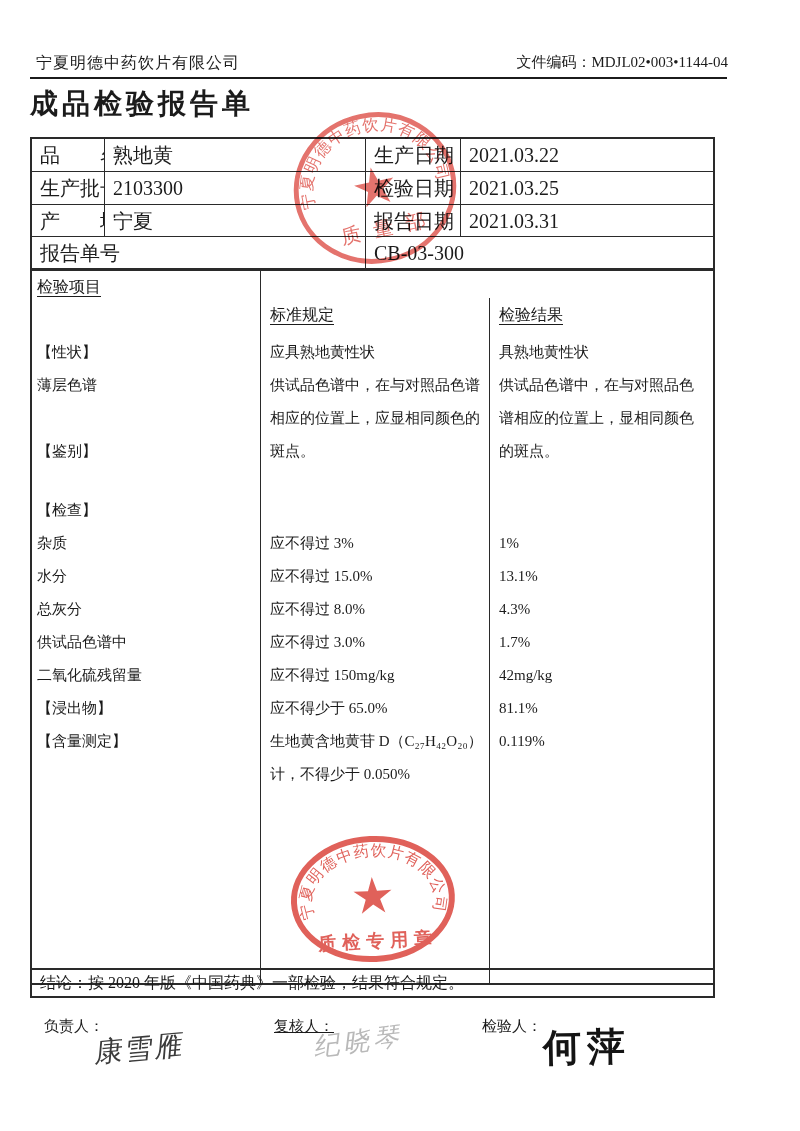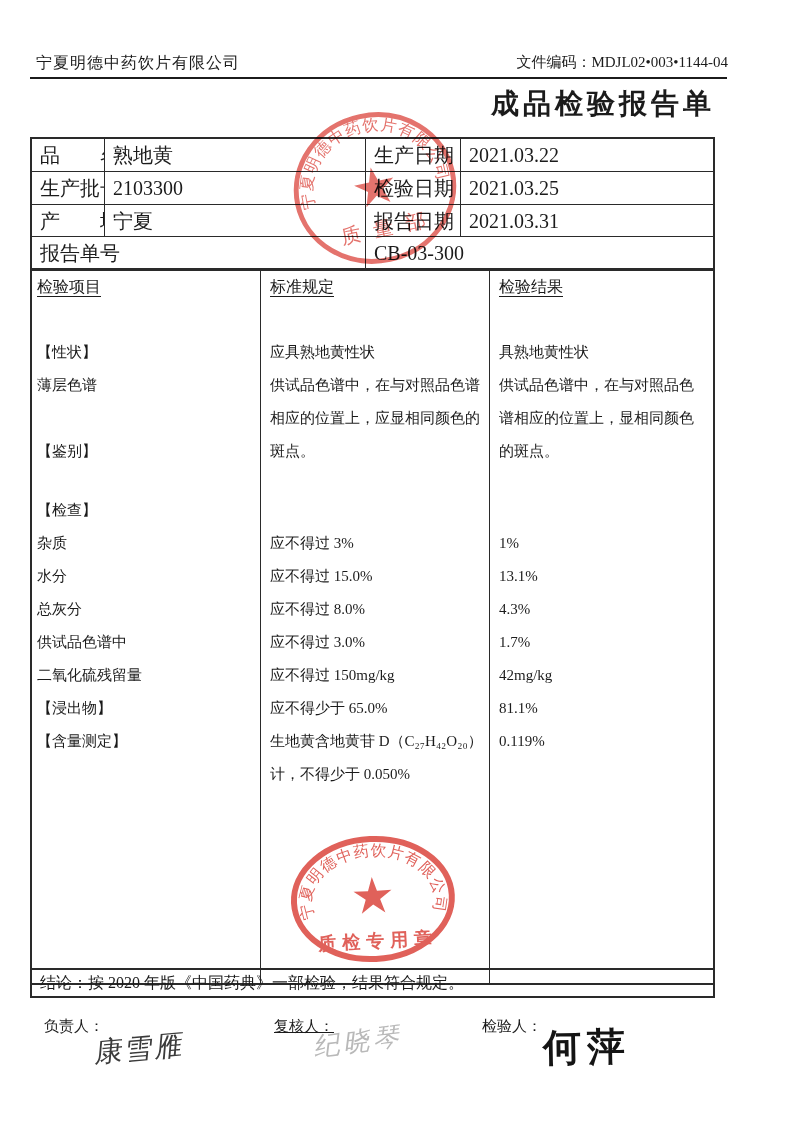--- a/index.html
+++ b/index.html
@@ -6,21 +6,21 @@
   html,body { background:#ffffff; }
   .page {
     position: relative; width: 800px; height: 1131px; background: #fff;
     font-family: "Liberation Serif", "DejaVu Serif", serif;
     color: #1b1b1b; overflow: hidden;
   }
   
   .company { position:absolute; left:36px; top:53px; font-size:16px; letter-spacing:1px; }
   .doc-code { position:absolute; right:72px; top:53px; font-size:15px; }
   .head-rule { position:absolute; left:30px; top:77px; width:697px; height:2px; background:#1b1b1b; }
-  .title { position:absolute; left:30px; top:85px; width:685px; text-align:right;
+  .title { position:absolute; left:30px; top:85px; width:685px; text-align:left;
            font-size:28px; font-weight:bold; letter-spacing:4px; }
   
   .info-table {
     position:absolute; left:30px; top:137px; width:685px;
     border:2px solid #2a2a2a; display:grid;
     grid-template-columns:72px 261px 95px 1fr;
     grid-auto-rows:32.4px; background:transparent;
   }
   .info-table .cell { font-size:20px; line-height:32px; padding-left:8px; white-space:nowrap;
                       border-top:1px solid #2a2a2a; border-left:1px solid #2a2a2a; overflow:hidden; }
@@ -36,21 +36,21 @@
   .rrow { display:flex; flex:0 0 auto; }
   .rrow.h33 { height:33px; } .rrow.h66 { height:66px; } .rrow.h26 { height:26px; }
   .rrow.fill { flex:1 1 auto; }
   .c-item { width:229px; border-right:1px solid #2a2a2a; padding-left:5px;
             font-size:15px; line-height:33px; }
   .c-std  { width:229px; border-right:1px solid #2a2a2a; padding:0 6px 0 9px;
             font-size:15px; line-height:33px; }
   .c-res  { flex:1; padding:0 6px 0 9px; font-size:15px; line-height:33px; }
   .hdr .c-item span, .hdr .c-std span, .hdr .c-res span
        { text-decoration:underline; text-underline-offset:4px; font-size:16px; }
-  .hdr .c-std, .hdr .c-res { text-align:left; }
+  .hdr .c-std, .hdr .c-res { text-align:left;margin-top:28px; }
   
   .conclusion {
     position:absolute; left:30px; top:968px; width:685px; height:30px;
     border:2px solid #2a2a2a; font-size:16px; line-height:26px; padding-left:8px;
     background:transparent;
   }
   
   .sig-label { position:absolute; font-size:15px; top:1017px;margin-left:8px; }
   .sig-label.l1 { left:36px; } .sig-label.l2 { left:266px;text-decoration:underline; } .sig-label.l3 { left:474px; }
   .sig { position:absolute; white-space:nowrap; }

